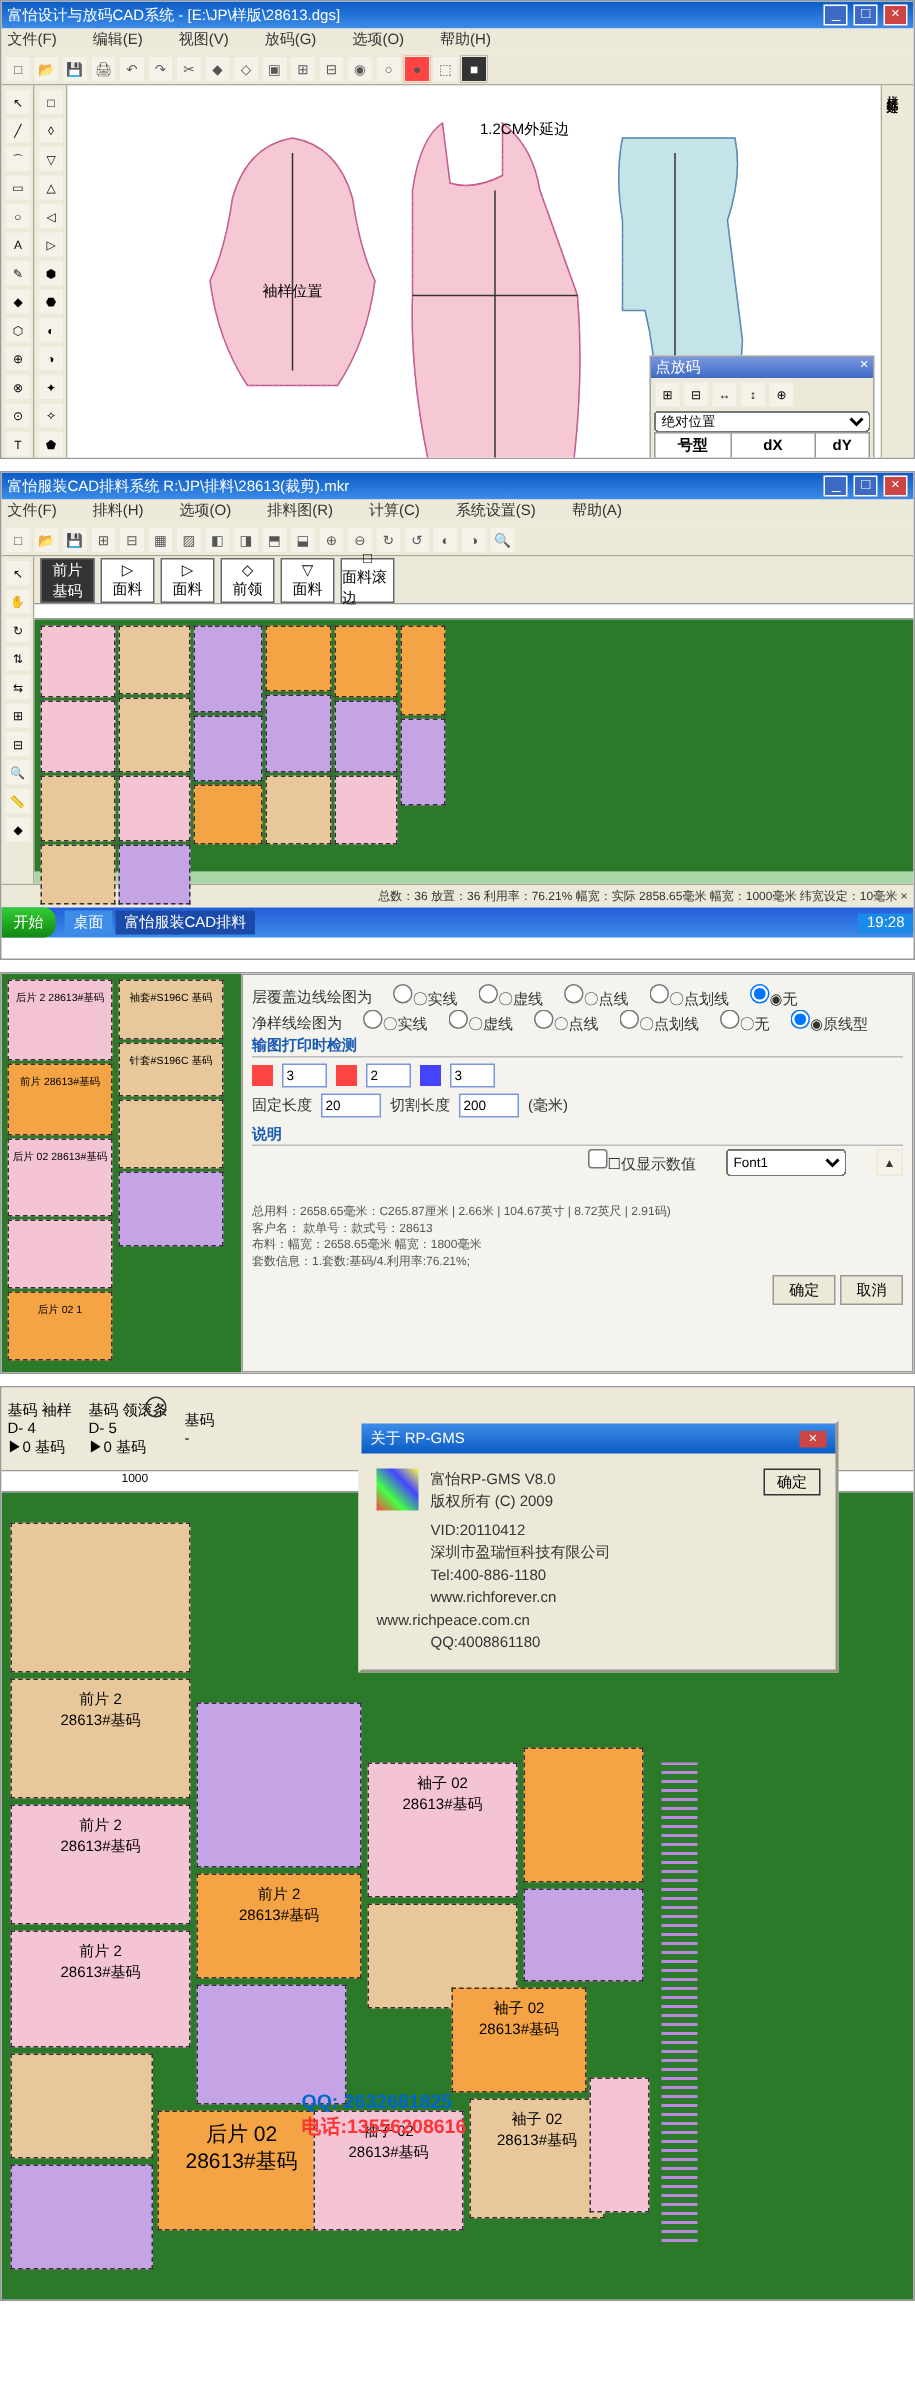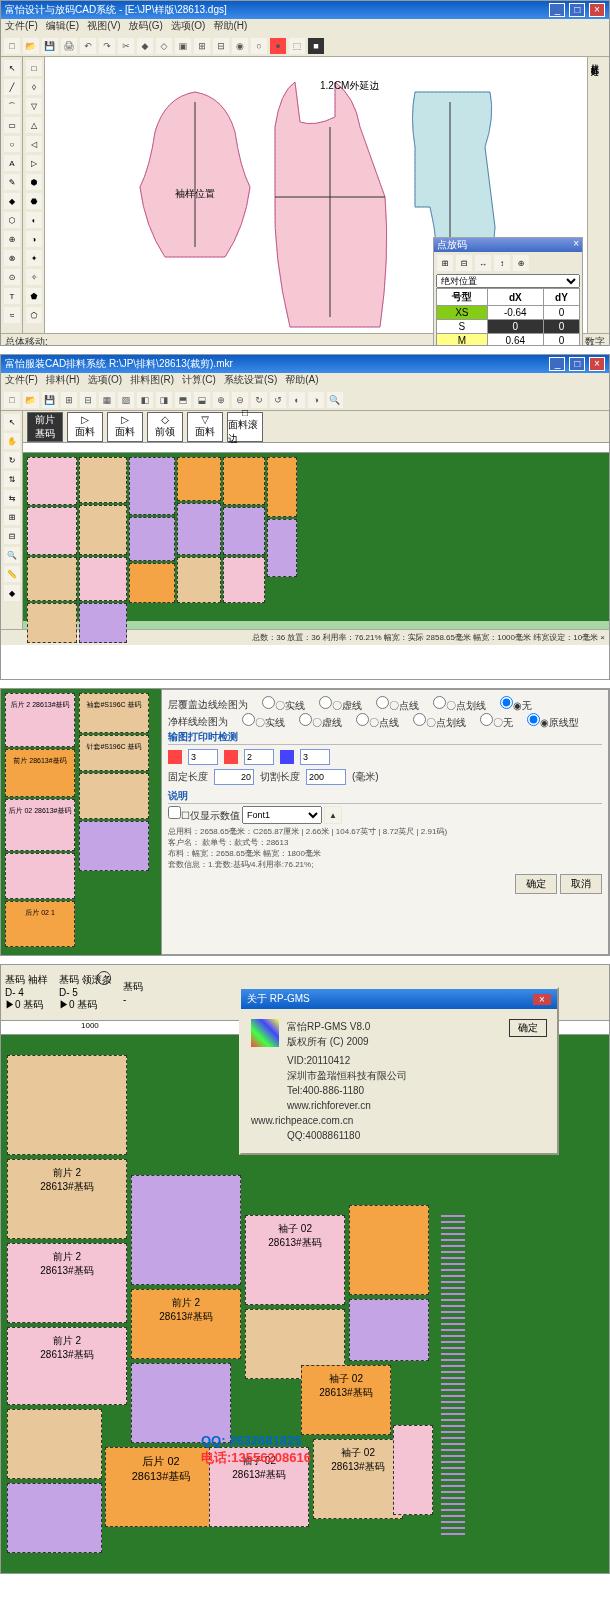--- a/index.html
+++ b/index.html
@@ -1,21 +1,21 @@
 <!DOCTYPE html>
 <html><head>
 <meta charset="utf-8">
 <style>
 *{margin:0;padding:0;box-sizing:border-box;font-family:"Microsoft YaHei",sans-serif;font-size:10px}
 body{background:#fff;width:610px}
 .shot{border:1px solid #999;margin-bottom:8px;position:relative;overflow:hidden}
 .titlebar{background:linear-gradient(#0a5bc4,#3d8ce8);color:#fff;height:18px;display:flex;align-items:center;padding:0 4px;justify-content:space-between}
 .titlebar .wbtns span{display:inline-block;width:16px;height:14px;background:#c44;border:1px solid #fff;margin-left:1px;text-align:center;line-height:11px}
 .titlebar .wbtns .min,.titlebar .wbtns .max{background:#3d6bc4}
-.menubar{background:#ece9d8;height:16px;padding:0 4px;display:flex;gap:8px;font-size:9px;color:#333}
+.menubar{background:#ece9d8;height:16px;padding:0 4px;display:flex;gap:24px;font-size:9px;color:#333}
 .toolbar{background:#ece9d8;height:22px;border-bottom:1px solid #aca899;display:flex;align-items:center;padding:0 2px;gap:1px}
 .tb{width:18px;height:18px;border:1px solid #ece9d8;background:#f5f3e9;display:inline-flex;align-items:center;justify-content:center;font-size:9px;color:#555}
 .vtoolbar{width:22px;background:#ece9d8;border-right:1px solid #aca899;display:flex;flex-direction:column;gap:1px;padding:2px}
 .vtb{width:18px;height:18px;border:1px solid #ece9d8;background:#f5f3e9;font-size:8px;display:flex;align-items:center;justify-content:center}
 .canvas{flex:1;background:#fff;position:relative}
 .statusbar{background:#ece9d8;height:16px;border-top:1px solid #aca899;font-size:9px;color:#333;padding:0 4px;display:flex;align-items:center}
 .floatpanel{position:absolute;right:4px;top:180px;width:150px;background:#ece9d8;border:1px solid #a3a3a3}
 .fphdr{background:linear-gradient(#7a96df,#3d6bc4);color:#fff;height:14px;font-size:9px;padding:0 3px;display:flex;justify-content:space-between}
 .fptbl{width:100%;border-collapse:collapse;font-size:8px}
 .fptbl td,.fptbl th{border:1px solid #999;padding:1px 2px;text-align:center;background:#fff}
@@ -41,21 +41,21 @@
 .abouthdr{background:linear-gradient(#3d8ce8,#0a5bc4);color:#fff;height:20px;display:flex;align-items:center;padding:0 6px;justify-content:space-between;font-size:11px}
 .aboutbody{padding:10px;font-size:11px;color:#333;line-height:1.5}
 .aboutlogo{width:28px;height:28px;float:left;margin-right:8px;background:linear-gradient(45deg,#f44,#4f4,#44f,#ff4)}
 .aboutbtn{float:right;background:#ece9d8;border:1px solid #333;padding:1px 8px;font-size:10px}
 .pieces-bar{background:#ece9d8;height:40px;border-bottom:1px solid #999;display:flex;align-items:center;font-size:8px;padding:0 4px;gap:4px}
 .piece-box{width:36px;height:30px;border:1px solid #666;background:#fff;display:flex;flex-direction:column;align-items:center;justify-content:center;font-size:7px}
 </style>
 </head>
 <body>
 
-<div class="shot" style="height:346px">
+<div class="shot" style="height:306px">
   <div class="titlebar">
     <span>富怡设计与放码CAD系统 - [E:\JP\样版\28613.dgs]</span>
     <span class="wbtns">
       <span class="min">_</span>
       <span class="max">□</span>
       <span>×</span>
     </span>
   </div>
   <div class="menubar">
     <span>文件(F)</span>
@@ -285,20 +285,26 @@
         <div class="marker-piece pc-purple" style="left:56px;top:150px;width:48px;height:40px"></div>
         <div class="marker-piece pc-orange" style="left:244px;top:4px;width:30px;height:60px"></div>
         <div class="marker-piece pc-purple" style="left:244px;top:66px;width:30px;height:58px"></div>
       </div>
       <div style="height:10px;background:#a8d8a8"></div>
     </div>
   </div>
   <div class="statusbar">
     <span style="margin-left:auto;font-size:8px">总数：36 放置：36 利用率：76.21% 幅宽：实际 2858.65毫米 幅宽：1000毫米 纬宽设定：10毫米 ×</span>
   </div>
+  <div class="taskbar">
+    <div class="startbtn">开始</div>
+    <span style="margin-left:6px;background:#3d8ce8;padding:1px 6px">桌面</span>
+    <span style="margin-left:2px;background:#1a4ba8;padding:1px 6px">富怡服装CAD排料</span>
+    <span style="margin-left:auto;background:#1a8ae8;padding:1px 6px">19:28</span>
+  </div>
 </div>
 
 <div class="shot" style="height:268px">
   <div style="display:flex;height:100%">
     <div style="width:160px;background:#2a7a2a;position:relative">
       <div class="marker-piece pc-pink" style="left:4px;top:4px;width:70px;height:54px;font-size:7px">后片 2
 28613#基码</div>
       <div class="marker-piece pc-tan" style="left:78px;top:4px;width:70px;height:40px;font-size:7px">袖套#S196C
 基码</div>
       <div class="marker-piece pc-orange" style="left:4px;top:60px;width:70px;height:48px;font-size:7px">前片
@@ -335,32 +341,32 @@
       <div style="display:flex;gap:6px;align-items:center;margin:4px 0">
         <span style="width:14px;height:14px;background:#f44;display:inline-block"></span>
         <input type="text" style="width: 30px;" value="3">
         <span style="width:14px;height:14px;background:#f44;display:inline-block"></span>
         <input type="text" style="width: 30px;" value="2">
         <span style="width:14px;height:14px;background:#44f;display:inline-block"></span>
         <input type="text" style="width: 30px;" value="3">
       </div>
       <div style="display:flex;gap:6px;align-items:center;font-size:9px">
         <span>固定长度</span>
-        <input type="text" style="width: 40px; text-align: right;" value="20">
+        <input type="text" style="width: 40px;" value="20">
         <span>切割长度</span>
         <input type="text" style="width: 40px;" value="200">
         <span>(毫米)</span>
       </div>
       <div class="grouptitle" style="margin-top:4px">说明</div>
-      <div style="display:flex;gap:2px;font-size:9px;margin-bottom:2px">
+      <div style="display:flex;justify-content:flex-end;gap:20px;font-size:9px;margin-bottom:2px">
         <label><input type="checkbox" style="">☐<span>仅显示数值</span></label>
         <select style="width:80px;font-size:9px"><option>Font1</option></select>
         <span class="vtb">▲</span>
       </div>
-      <div style="font-size:8px;color:#555;white-space:pre-line;margin-top:2px">总用料：2658.65毫米：C265.87厘米 | 2.66米 | 104.67英寸 | 8.72英尺 | 2.91码)
+      <div style="font-size:8px;color:#555;white-space:pre-line;margin-top:18px">总用料：2658.65毫米：C265.87厘米 | 2.66米 | 104.67英寸 | 8.72英尺 | 2.91码)
 客户名：  款单号：款式号：28613
 布料：幅宽：2658.65毫米 幅宽：1800毫米
 套数信息：1.套数:基码/4.利用率:76.21%;</div>
       <div style="text-align:right;margin-top:4px">
         <button class="btn">确定</button>
         <button class="btn">取消</button>
       </div>
     </div>
   </div>
 </div>
@@ -397,21 +403,21 @@
 28613#基码</div>
     <div class="marker-piece pc-purple" style="left:130px;top:328px;width:100px;height:80px"></div>
     <div class="marker-piece pc-pink" style="left:244px;top:180px;width:100px;height:90px;font-size:10px;white-space:pre-line">袖子 02
 28613#基码</div>
     <div class="marker-piece pc-tan" style="left:244px;top:274px;width:100px;height:70px"></div>
     <div class="marker-piece pc-orange" style="left:300px;top:330px;width:90px;height:70px;font-size:10px;white-space:pre-line">袖子 02
 28613#基码</div>
     <div class="marker-piece pc-orange" style="left:348px;top:170px;width:80px;height:90px"></div>
     <div class="marker-piece pc-purple" style="left:348px;top:264px;width:80px;height:62px"></div>
     <div class="marker-piece pc-tan" style="left:6px;top:374px;width:95px;height:70px"></div>
-    <div class="marker-piece pc-orange" style="left:104px;top:412px;width:112px;height:80px;font-size:11px;white-space:pre-line">后片 02
+    <div class="marker-piece pc-orange" style="left:104px;top:412px;width:112px;height:80px;font-size:14px;white-space:pre-line">后片 02
 28613#基码</div>
     <div class="marker-piece pc-purple" style="left:6px;top:448px;width:95px;height:70px"></div>
     <div class="marker-piece pc-pink" style="left:208px;top:412px;width:100px;height:80px;font-size:10px;white-space:pre-line">袖子 02
 28613#基码</div>
     <div class="marker-piece pc-tan" style="left:312px;top:404px;width:90px;height:80px;font-size:10px;white-space:pre-line">袖子 02
 28613#基码</div>
     <div class="marker-piece pc-pink" style="left:392px;top:390px;width:40px;height:90px"></div>
     <div style="position:absolute;left:440px;top:180px;width:24px;height:320px;background:repeating-linear-gradient(#b8d,#b8d 2px,#2a7a2a 2px,#2a7a2a 6px)"></div>
     <div style="position:absolute;left:200px;top:398px;color:#06c;font-size:13px;font-weight:bold">QQ: 2632681825</div>
     <div style="position:absolute;left:200px;top:414px;color:#f33;font-size:13px;font-weight:bold">电话:13556208616</div>

